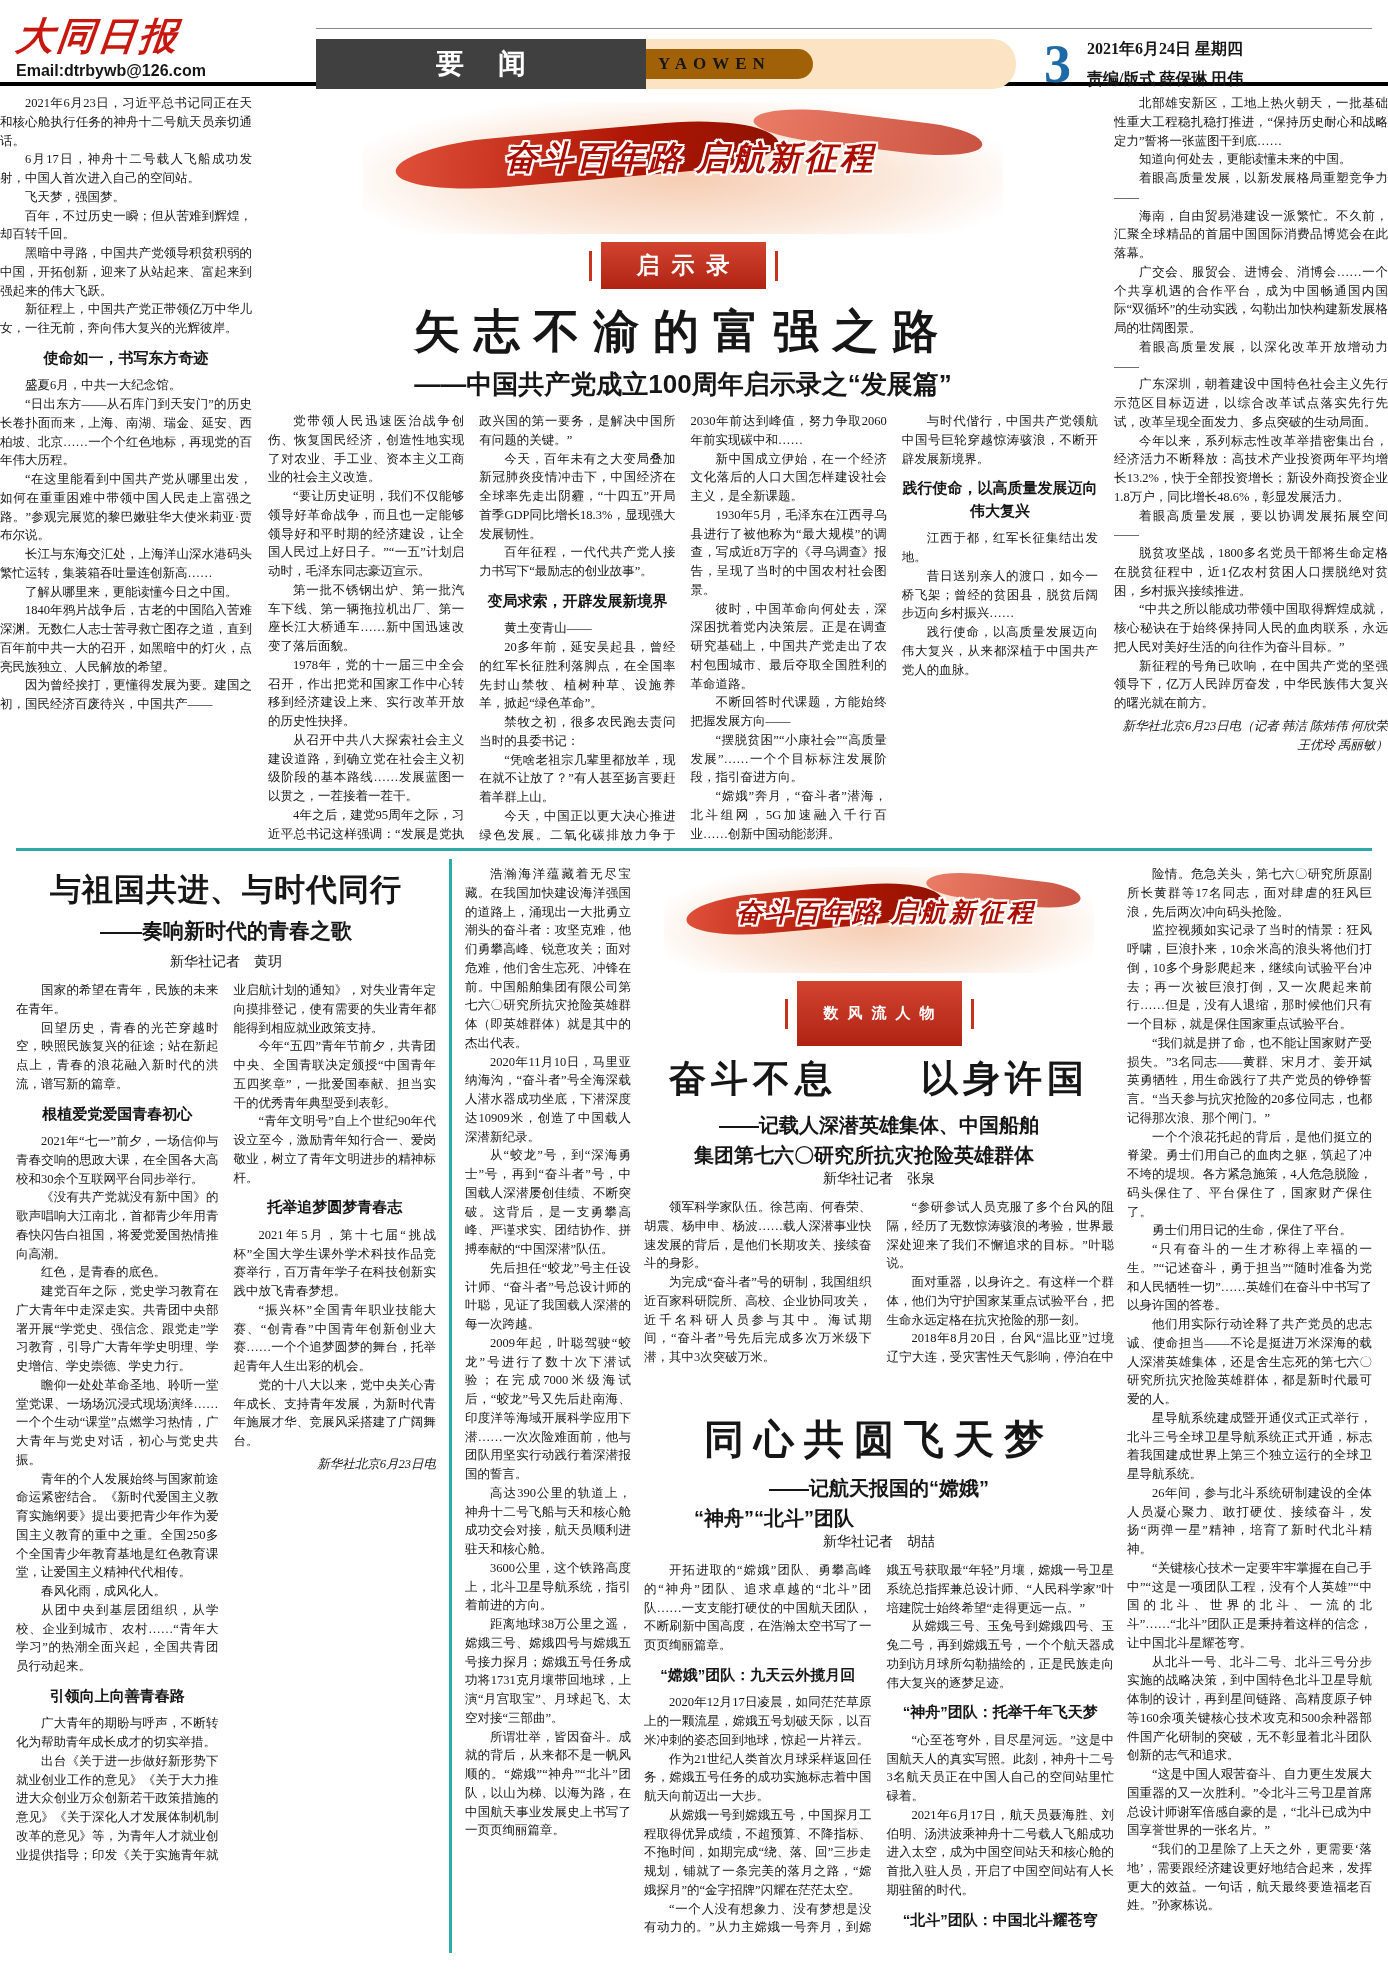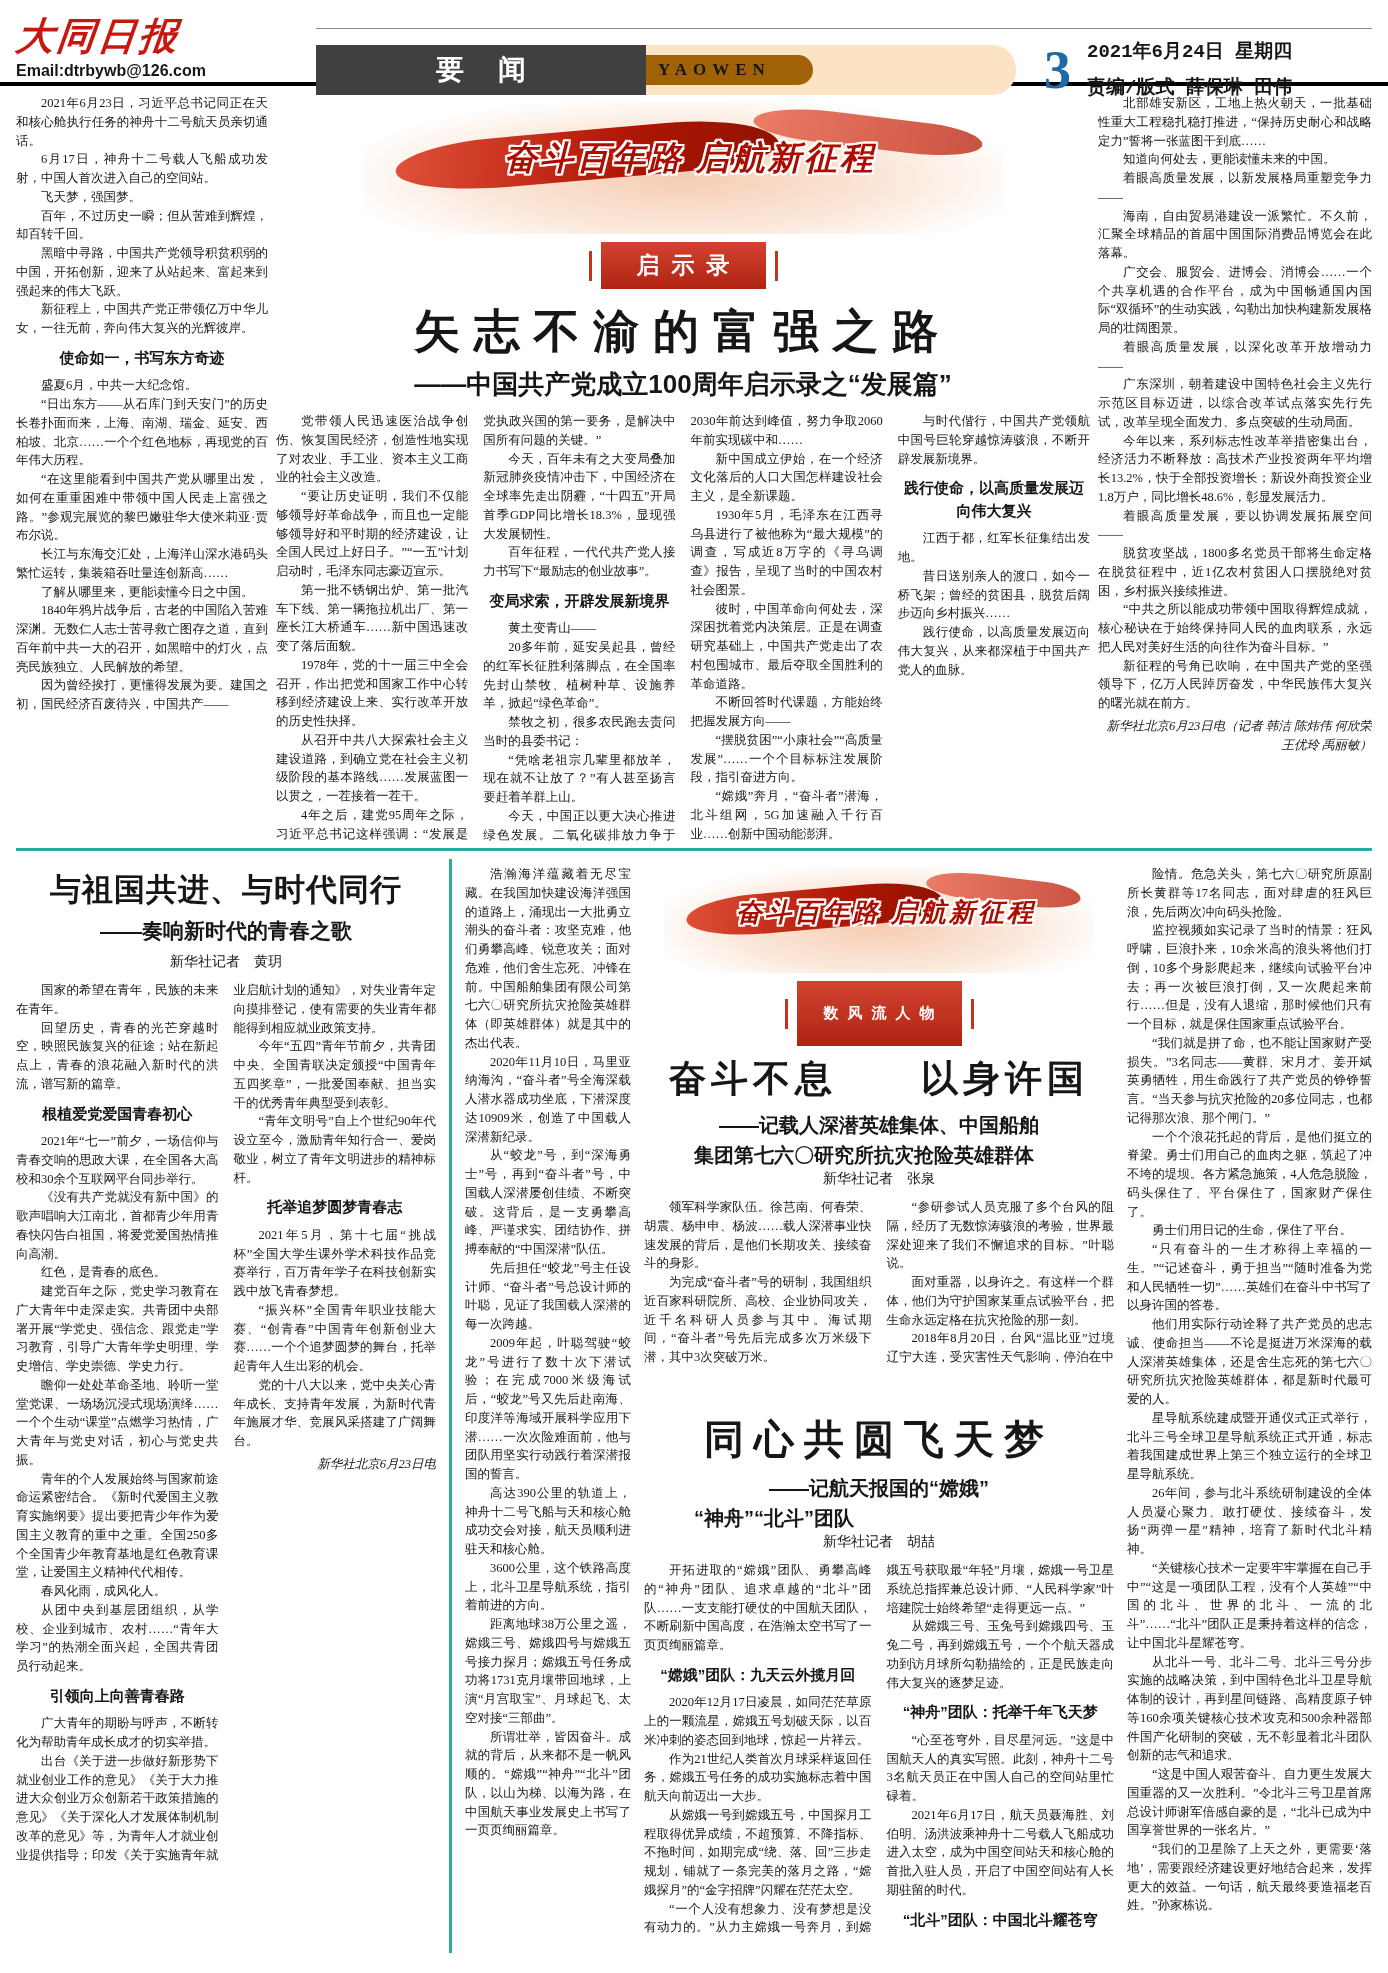--- a/index.html
+++ b/index.html
@@ -14,29 +14,29 @@
   .paper-email{font-family:"Liberation Sans",sans-serif;font-weight:bold;font-size:16px;margin-top:6px;}
   .mast-right{flex:1;border-top:1px solid #8a8a8a;margin-top:12px;padding-top:5px;display:flex;align-items:center;}
   .yw-banner{display:flex;height:50px;flex:1;max-width:700px;}
   .yw-cn{flex:0 0 330px;background:#404040;color:#fff;font-family:"Liberation Sans",sans-serif;
          font-weight:bold;font-size:28px;line-height:50px;text-align:center;letter-spacing:34px;text-indent:34px;}
   .yw-en-wrap{flex:1;background:#fbe3c4;border-radius:0 24px 24px 0;display:flex;align-items:center;}
   .yw-en{background:#a16207;border-radius:0 18px 18px 0;padding:5px 42px 5px 12px;
          font-family:"Liberation Serif",serif;font-weight:bold;font-size:17px;letter-spacing:6px;}
   .mast-info{display:flex;align-items:center;gap:16px;margin-left:28px;}
   .page-no{font-family:"Liberation Serif",serif;font-weight:bold;font-size:54px;color:#1e6aa7;line-height:1;}
-  .date-block{font-family:Liberation Mono, monospace;font-weight:bold;font-size:19px;line-height:1.9;white-space:nowrap;}
+  .date-block{font-family:Liberation Serif, serif;font-weight:bold;font-size:16px;line-height:1.9;white-space:nowrap;}
   
   .flow{font-size:12.5px;line-height:1.5;overflow:hidden;column-fill:auto;}
   .flow p{margin:0;text-indent:2em;text-align:justify;}
   .flow h5{font-family:"Liberation Sans",sans-serif;font-size:15px;font-weight:bold;
            text-align:center;margin:9px 0 7px;break-inside:avoid;text-indent:0;}
   .flow p.sign{font-style:italic;text-align:right;text-indent:0;margin-top:4px;}
   
-  .top-grid{display:grid;grid-template-columns:252px 1fr 274px;gap:8px;padding:8px 16px 0;height:752px;box-sizing:border-box;}
+  .top-grid{display:grid;grid-template-columns:252px 1fr 274px;gap:16px;padding:8px 0 0;height:752px;box-sizing:border-box;}
   .col-fixed{height:100%;}
   
   .ribbon{position:relative;height:148px;width:640px;margin:0 auto;}
   .ribbon.small{height:122px;width:430px;}
   .ribbon .glow{position:absolute;inset:8px 0;background:radial-gradient(ellipse at 50% 58%,#f6cdb3 0%,#fbe9dc 48%,#ffffff 78%);}
   .ribbon .swoosh{position:absolute;left:5%;top:36px;width:60%;height:50px;
         background:linear-gradient(100deg,#e0513a,#b01605 60%,#8f1200);
         border-radius:48% 52% 46% 54%/90% 110% 70% 90%;transform:rotate(-5deg);}
   .ribbon .swoosh2{position:absolute;right:3%;top:22px;width:36%;height:32px;
         background:linear-gradient(80deg,#e8684f,#c03522);

